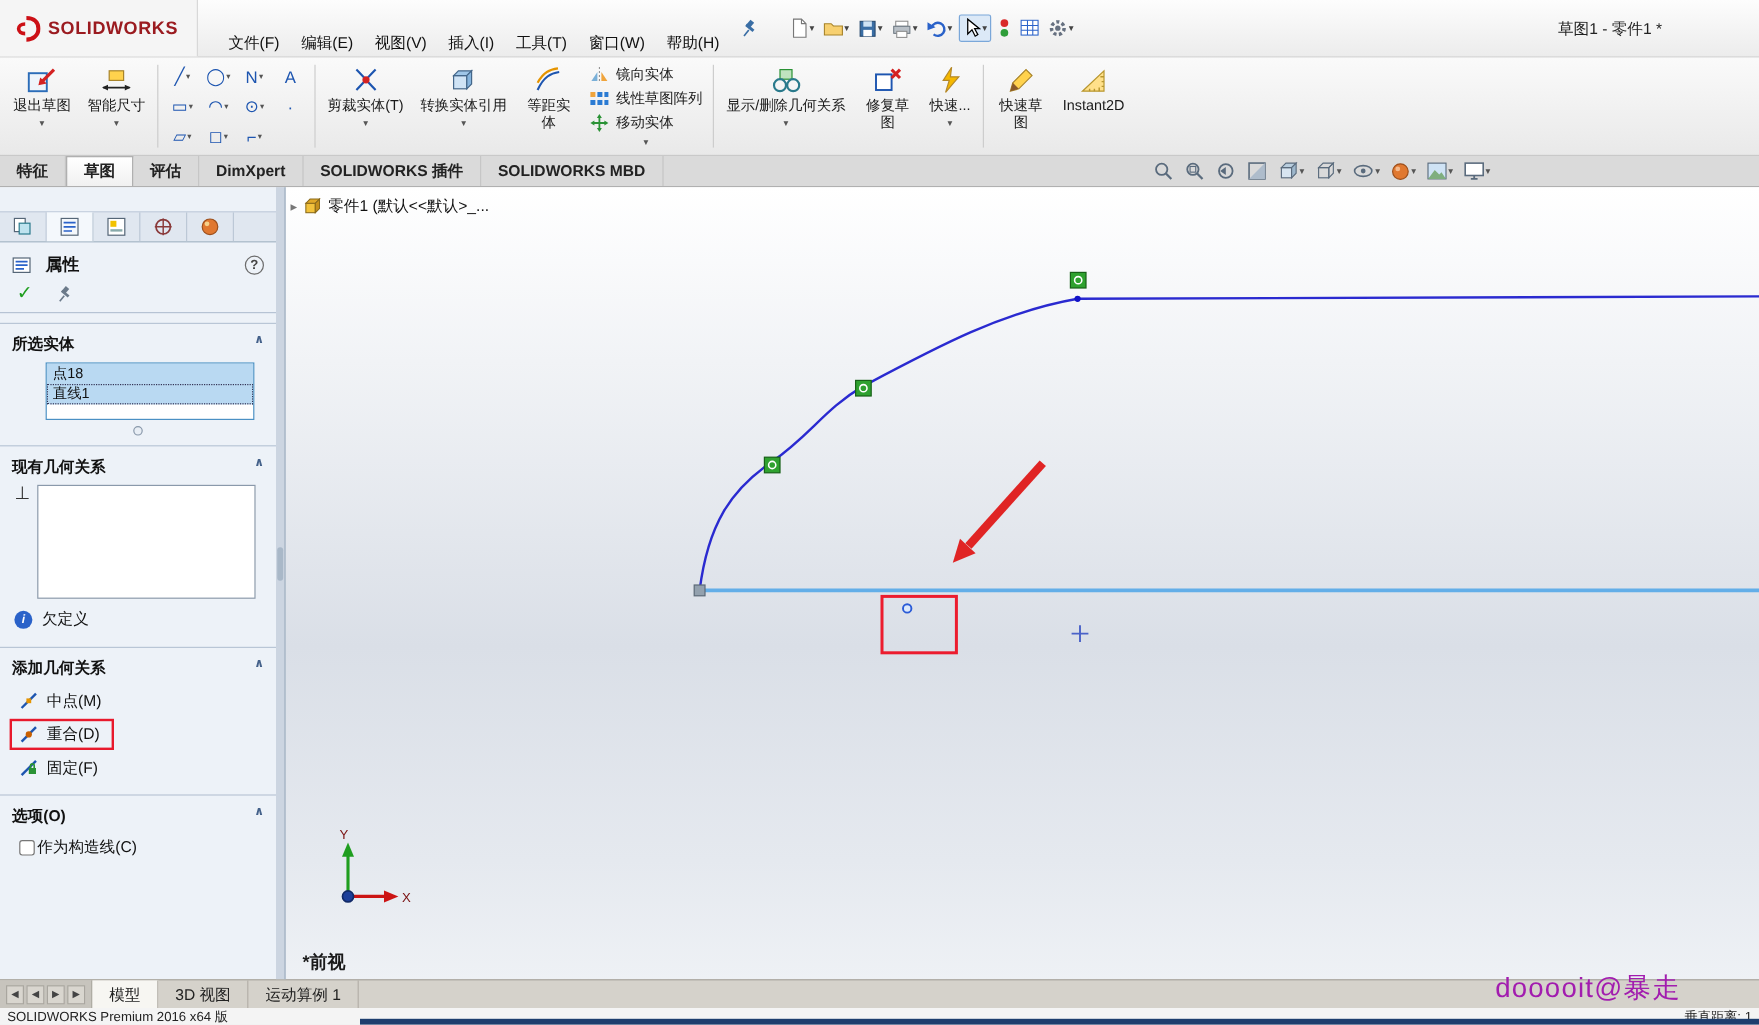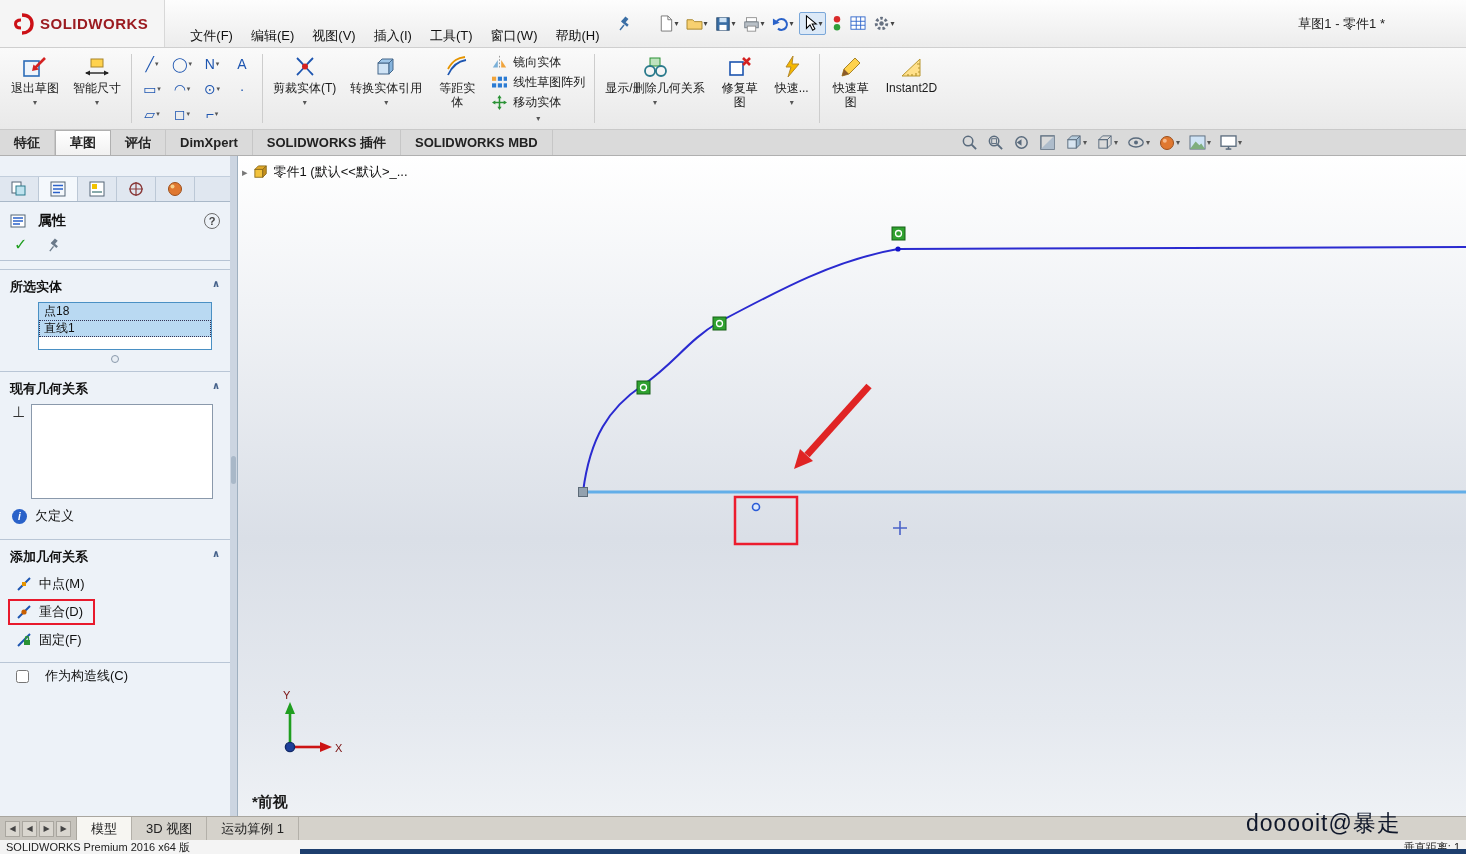--- a/index.html
+++ b/index.html
@@ -80,21 +80,21 @@
     background:#e8eef5; margin:5px auto 0; }
   .rel-body { display:flex; align-items:flex-start; gap:6px; padding:2px 8px 0 12px; }
   .perp-glyph { font-size:15px; color:#333; line-height:16px; }
   .rel-box { width:182px; height:95px; background:#fff; border:1px solid #8a99ab; }
   .status-row { display:flex; align-items:center; gap:8px; padding:8px 12px 6px; font-size:13px; }
   .info-circle { width:15px; height:15px; border-radius:50%; background:#2a62c9; color:#fff;
     font-size:10px; font-style:italic; font-weight:bold; display:flex; align-items:center; justify-content:center; }
   .rel-btn { display:inline-flex; align-items:center; gap:6px; padding:2px 10px 2px 5px;
     margin:1px 0 1px 8px; font-size:13px; border:2px solid transparent; }
   .rel-btn.red { border-color:#e8192c; }
-  .chk-row { display:flex; align-items:center; gap:16px; padding:4px 12px 8px 16px; font-size:13px; }
+  .chk-row { display:flex; align-items:center; gap:2px; padding:4px 12px 8px 16px; font-size:13px; }
 
   
   .splitter { position:absolute; top:156px; left:230px; width:8px; height:660px;
     background:#ccd5e1; border-right:1px solid #9fb0c0; z-index:5; }
   .splitter .grip { position:absolute; top:300px; left:1px; width:5px; height:28px;
     background:#a9b8c8; border-radius:3px; }
 
   
   .viewport { position:absolute; top:156px; left:238px; right:0; height:660px; overflow:hidden;
     background:linear-gradient(180deg,#ffffff 0%,#f1f3f6 22%,#dadfe7 58%,#e5e9ef 85%,#eef1f5 100%); }
@@ -112,21 +112,21 @@
   .tabnav span { width:15px; height:16px; display:flex; align-items:center; justify-content:center;
     font-size:8px; color:#444; background:#d9d6cf; border:1px solid #a9a69f; }
   .btab { padding:0 14px; font-size:13px; display:flex; align-items:center;
     border-right:1px solid #b3b0a9; color:#222; }
   .btab.active { background:#f7f6f2; }
   .statusbar { position:absolute; left:0; bottom:0; width:100%; height:14px; background:#f4f4f4;
     font-size:11px; color:#222; display:flex; align-items:center; justify-content:space-between;
     padding:0 6px; }
   .taskbar-strip { position:absolute; left:300px; bottom:0; width:1166px; height:5px;
     background:#1d3e6e; z-index:60; }
-  .watermark { position:absolute; left:1246px; top:808px; font-size:23px; color:#0f172a;
+  .watermark { position:absolute; left:1246px; top:808px; font-size:23px; color:#a21caf;
     letter-spacing:1px; z-index:70; }
 </style>
 </head>
 <body>
 
 <div class="titlebar">
   <div class="logo">
     <svg width="24" height="24" viewBox="0 0 24 24">
       <path d="M12 3 C19 3 22 7 22 12 C22 18 17 21 12 21" stroke="#cc1016" stroke-width="3.4" fill="none"></path>
       <path d="M11 8 C7.5 8 5.5 9.7 5.5 12 C5.5 14.3 7.5 16 11 16" stroke="#cc1016" stroke-width="3" fill="none"></path>
@@ -543,20 +543,23 @@
       <svg width="18" height="18" viewBox="0 0 18 18">
         <line x1="3" y1="15" x2="15" y2="3" stroke="#1d55b0" stroke-width="2"></line>
         <rect x="9" y="9" width="6" height="5" fill="#2a9235"></rect>
         <path d="M10.5 9 v-2 a1.5 1.5 0 0 1 3 0 v2" fill="none" stroke="#2a9235" stroke-width="1.4"></path>
       </svg>
       <span>固定(F)</span>
     </div>
   </div>
 
   <div class="pm-group">
+    <div class="pm-ghead">
+      <span>选项(O)</span>
+    </div>
     <label class="chk-row">
       <input type="checkbox" style="">
       <span>作为构造线(C)</span>
     </label>
   </div>
 </div>
 
 <div class="splitter">
   <div class="grip"></div>
 </div>

